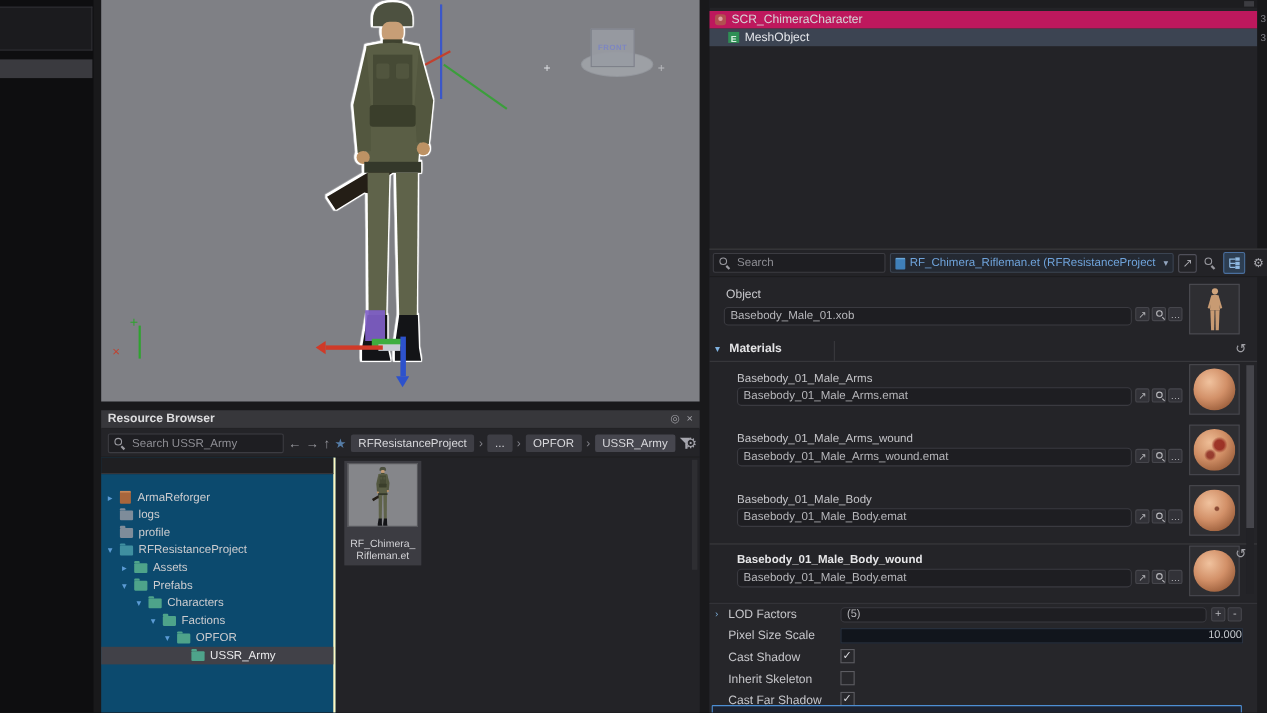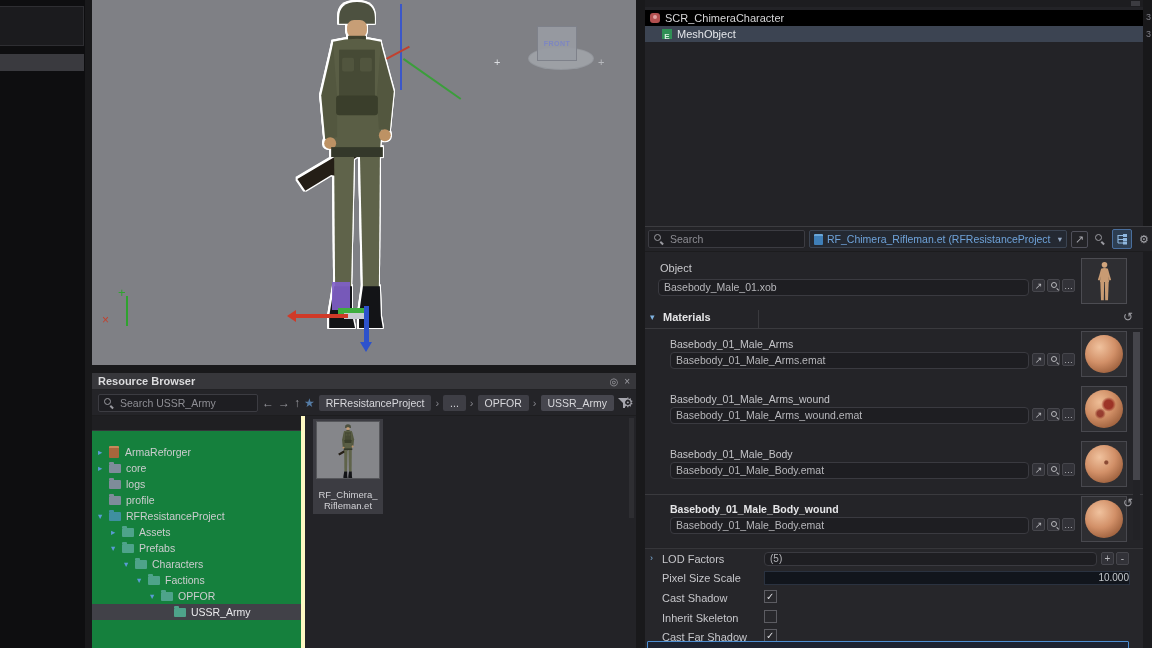--- a/index.html
+++ b/index.html
@@ -64,21 +64,21 @@
   .rb-search{width:160px;}
   .navg{color:#9a9aa0;font-size:12px;width:14px;text-align:center;}
   .star{color:#557ca6;font-size:12px;width:15px;text-align:center;}
   .bc{background:#3e3e45;border-radius:2px;padding:2px 7px;font-size:10.5px;color:#d8d8dc;white-space:nowrap;}
   .bc.cur{background:#46464e;}
   .bc-sep{color:#85858c;font-size:11px;}
   .icon-funnel{width:11px;height:11px;position:relative;margin-left:auto;}
   .icon-funnel::before{content:"";position:absolute;top:1px;left:0;border-left:5.5px solid transparent;border-right:5.5px solid transparent;border-top:5px solid #a6a6ae;}
   .icon-funnel::after{content:"";position:absolute;top:5px;left:4.5px;width:2px;height:6px;background:#a6a6ae;}
   .gear{color:#a6a6ae;font-size:13px;line-height:13px;}
-  .rb-tree{position:absolute;left:0;top:43px;bottom:0;width:213px;background:#15803d;border-right:4px solid #fef9c3;box-sizing:border-box;}
+  .rb-tree{position:absolute;left:0;top:43px;bottom:0;width:213px;background:#0c4a6e;border-right:2px solid #fef9c3;box-sizing:border-box;}
   .tree-top{height:14px;background:#1f1f22;border-bottom:1px solid #35353a;}
   .tree-rows{padding-top:13px;}
   .trow{height:16px;display:flex;align-items:center;font-size:10.5px;color:#cccccf;white-space:nowrap;}
   .trow.sel{background:#414148;color:#eaeaec;}
   .ind0{padding-left:6px;}.ind1{padding-left:19px;}.ind2{padding-left:32px;}
   .ind3{padding-left:45px;}.ind4{padding-left:58px;}.ind5{padding-left:71px;}
   .arr{width:11px;flex:none;font-size:8.5px;color:#5b9bd5;}
   .arr.r::before{content:"▸";}
   .arr.d::before{content:"▾";}
   .ficon{width:12px;height:9px;border-radius:1px;margin-right:5px;position:relative;flex:none;margin-top:1px;}
@@ -92,21 +92,21 @@
   .asset-thumb{width:64px;height:58px;margin:1px auto 0;background:#85868a;border:1px solid #55565a;box-sizing:border-box;overflow:hidden;position:relative;}
   .asset-thumb svg{position:absolute;left:18px;top:2px;width:26px;height:56px;}
   .asset-label{width:64px;margin:10px auto 1px;font-size:9.5px;line-height:1.2;color:#d2d2d6;text-align:center;word-break:break-all;}
   .rb-scroll{position:absolute;right:2px;top:2px;width:5px;height:100px;background:#2e2e32;}
 
   
   .rp{position:absolute;left:645px;top:0;width:507px;height:648px;background:#232327;}
   .h-topstrip{position:absolute;left:0;top:0;right:9px;height:7px;background:#1d1d20;}
   .h-thumb{position:absolute;right:12px;top:1px;width:9px;height:5px;background:#3c3c41;}
   .hrow{position:absolute;left:0;right:9px;height:16px;display:flex;align-items:center;gap:5px;color:#d6d6d8;}
-  .hrow1{top:10px;background:#000000;padding-left:5px;}
+  .hrow1{top:10px;background:#be185d;padding-left:5px;}
   .hrow2{top:26px;background:#3c4452;padding-left:17px;color:#e4e6ea;}
   .ic-char{width:10px;height:10px;border-radius:3px;background:#b25050;position:relative;flex:none;}
   .ic-char::before{content:"";position:absolute;left:3px;top:2px;width:4px;height:4px;border-radius:50%;background:#e0a0a0;}
   .ic-mesh{width:10px;height:10px;background:#2f8f55;flex:none;text-align:center;}
   .ic-mesh::before{content:"E";font-size:8px;line-height:10px;color:#d8f0e0;font-weight:bold;}
   .edge{position:absolute;right:0;top:0;width:9px;height:226px;background:#18181a;}
   .badge{position:absolute;right:1px;font-size:9px;color:#7e7e86;}
   .rp-edge{position:absolute;right:0;top:252px;width:9px;bottom:0;background:#1c1c1f;}
 
   .res-row{position:absolute;left:0;top:226px;right:0;height:26px;background:#232327;border-top:1px solid #3c3c40;
@@ -258,25 +258,20 @@
 
     <div class="rb-tree">
       <div class="tree-top"></div>
       <div class="tree-rows">
         <div class="trow ind0">
           <span class="arr r"></span>
           <span class="cubeic"></span>
           <span>ArmaReforger</span>
         </div>
         <div class="trow ind0">
-          <span class="arr r"></span>
-          <span class="ficon f-blue"></span>
-          <span>core</span>
-        </div>
-        <div class="trow ind0">
           <span class="arr"></span>
           <span class="ficon f-blue"></span>
           <span>logs</span>
         </div>
         <div class="trow ind0">
           <span class="arr"></span>
           <span class="ficon f-blue"></span>
           <span>profile</span>
         </div>
         <div class="trow ind0">

